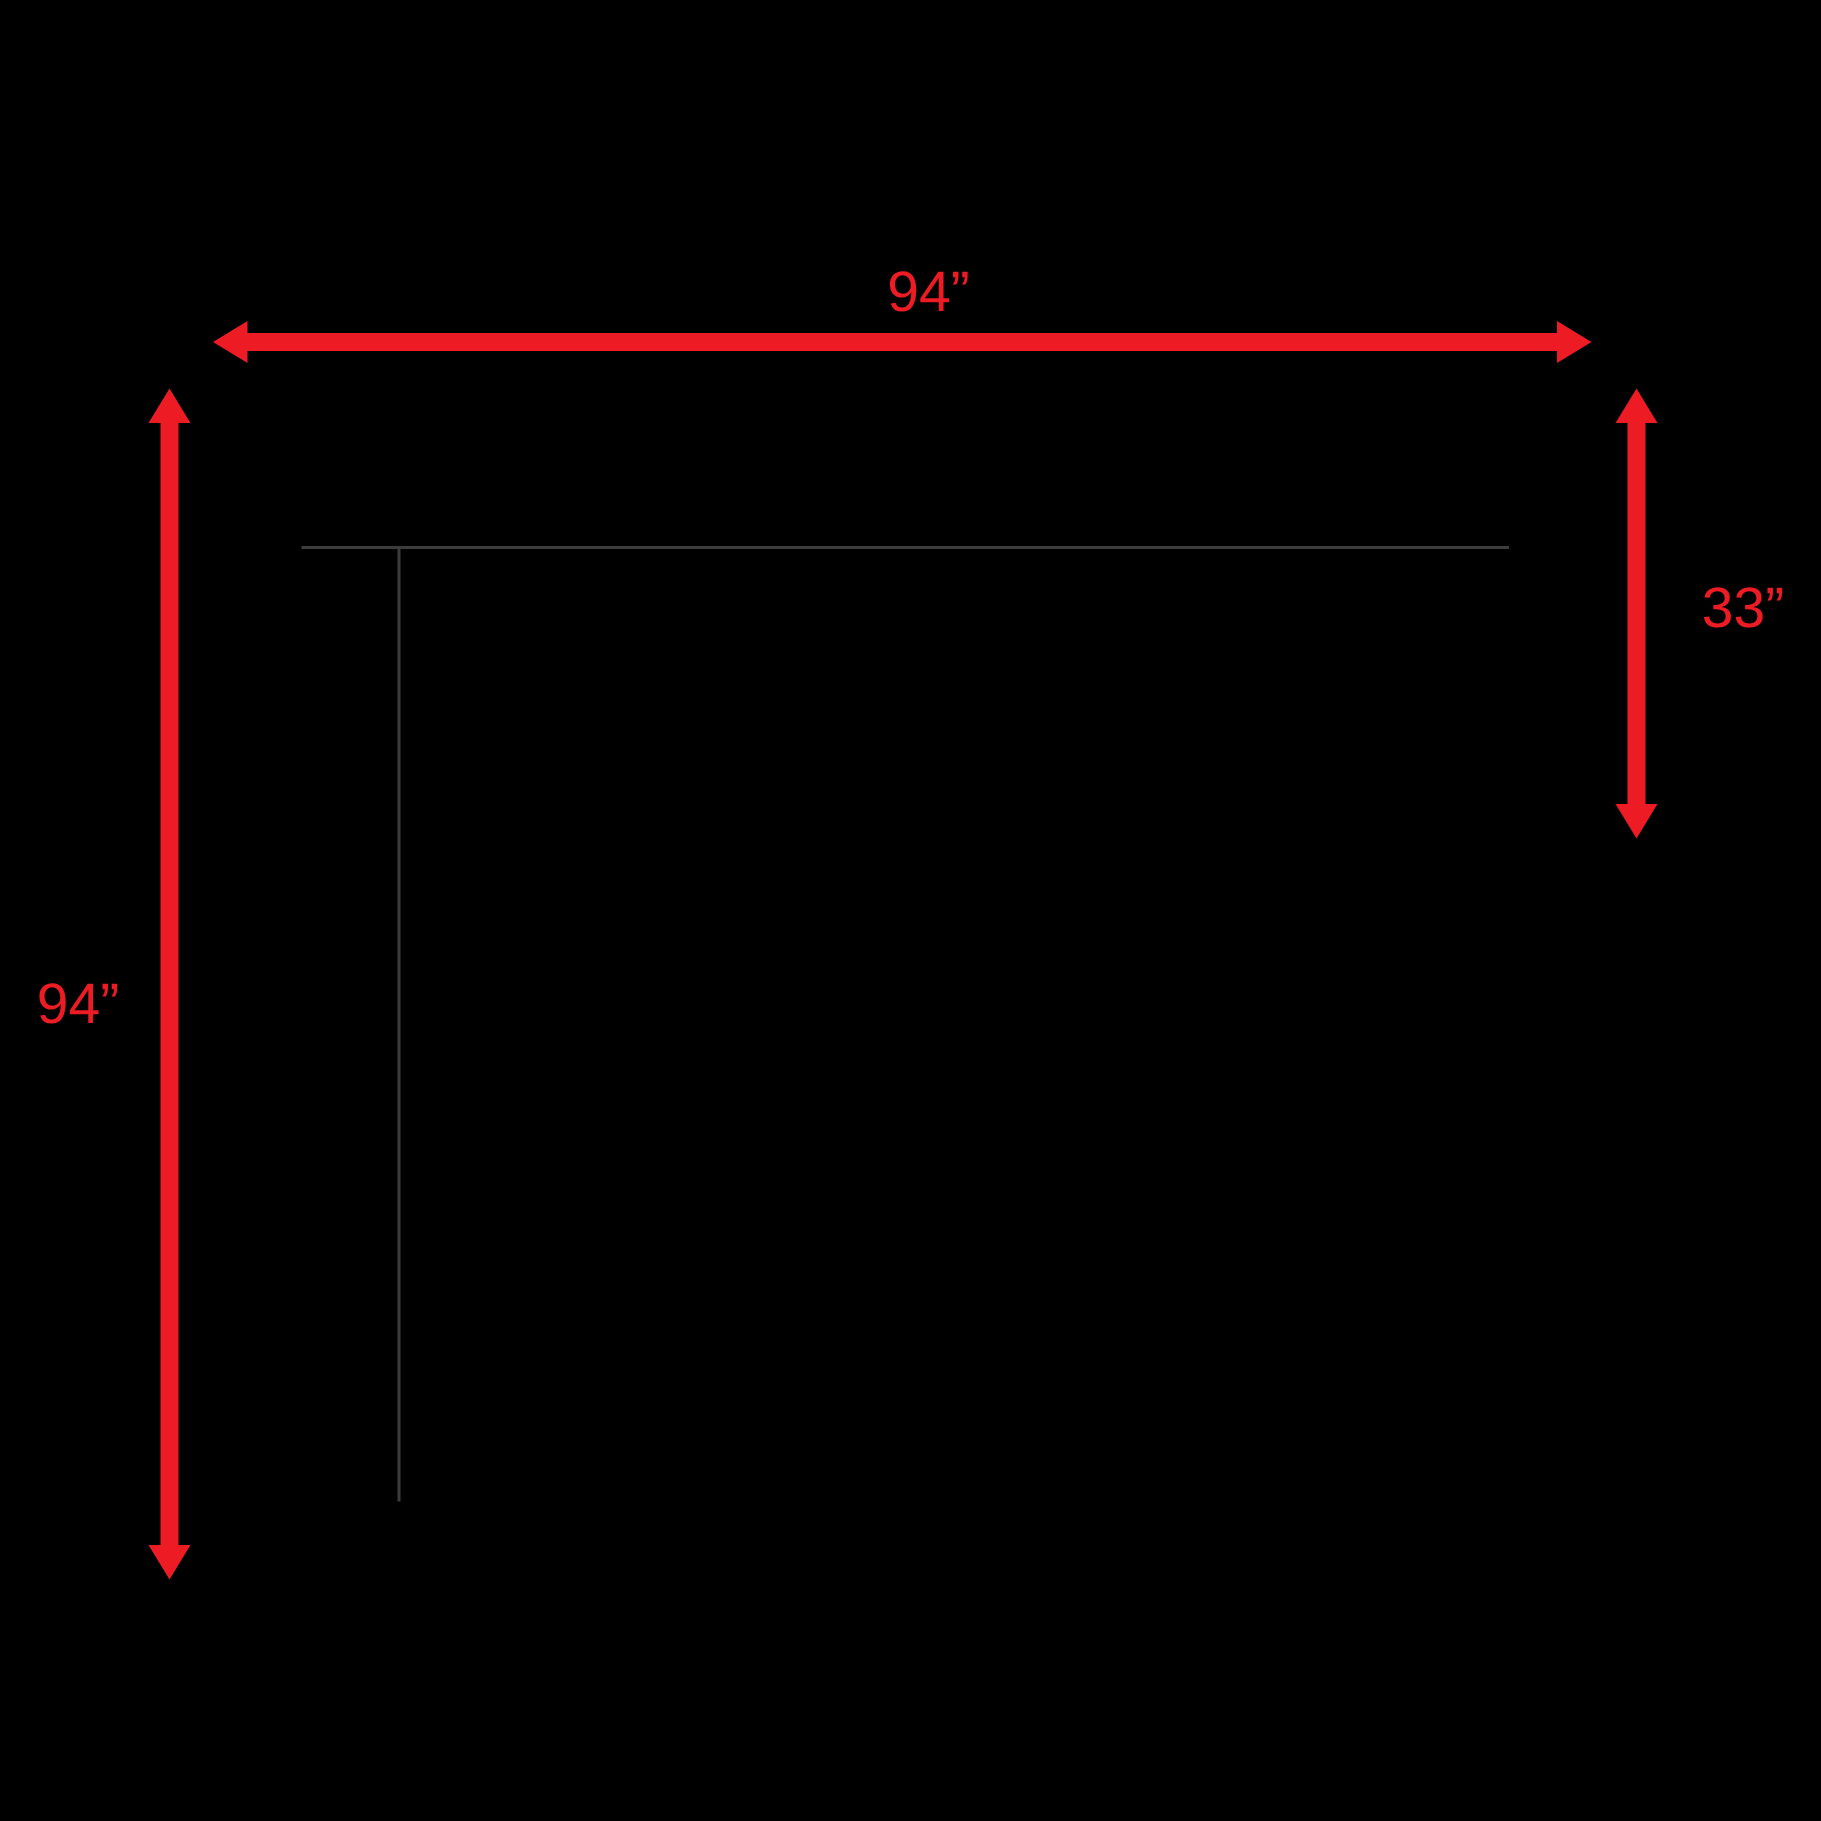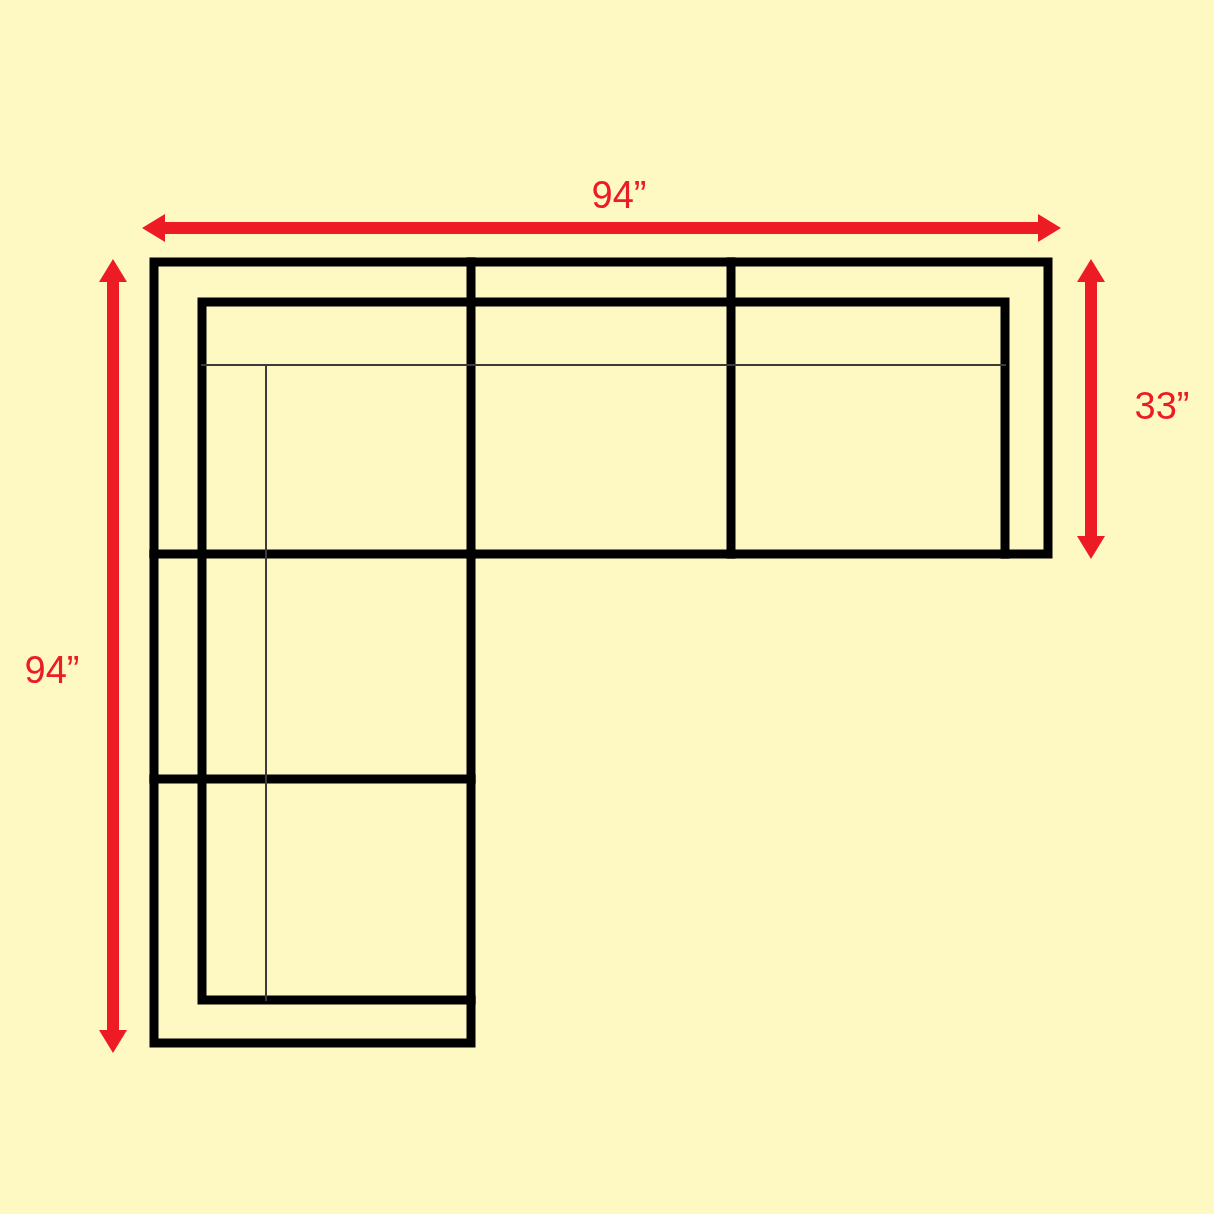--- a/index.html
+++ b/index.html
@@ -4,21 +4,21 @@
 <style>
   html, body {
     margin: 0;
     padding: 0;
     background: #ffffff;
   }
   .stage {
     position: relative;
     width: 1214px;
     height: 1214px;
-    background: #fef9c3;
+    background: #000000;
     overflow: hidden;
     font-family: "Liberation Sans", sans-serif;
   }
   .stage svg {
     position: absolute;
     left: 0;
     top: 0;
   }
   .dim-label {
     position: absolute;

